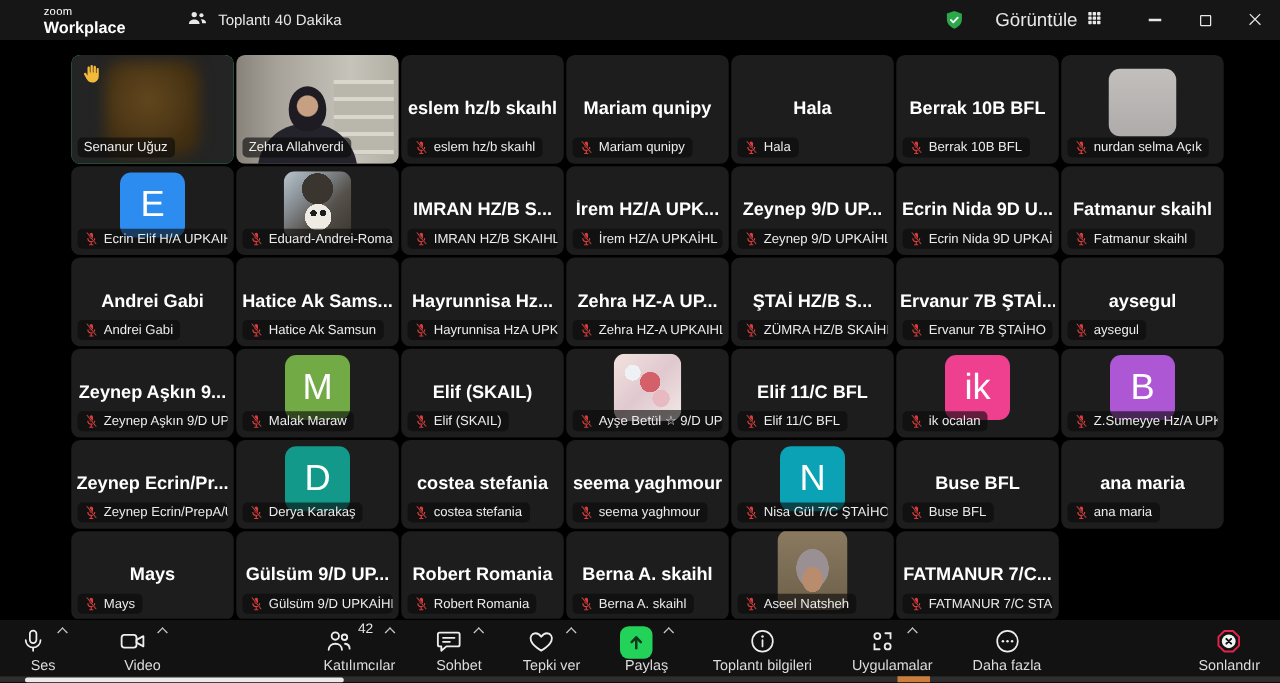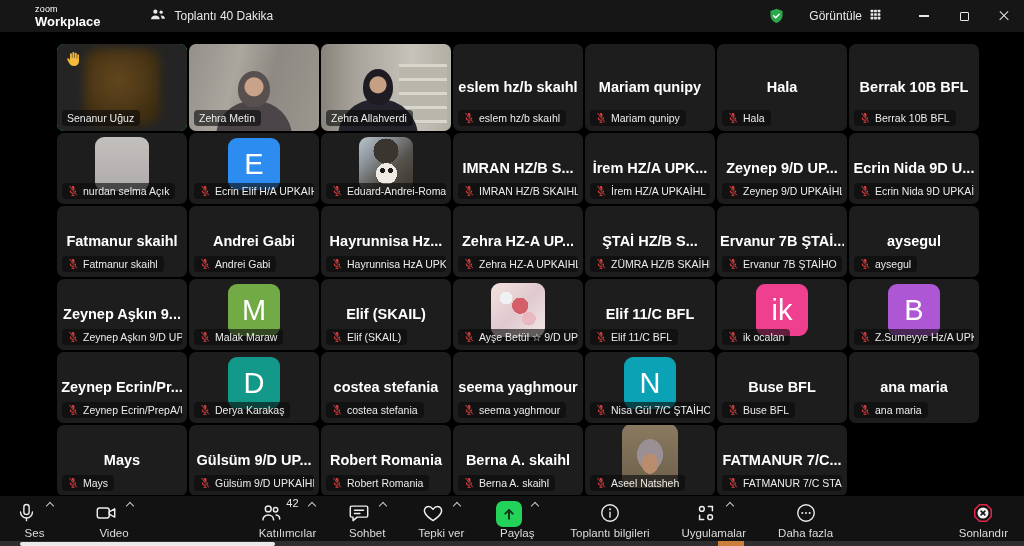--- a/index.html
+++ b/index.html
@@ -7,21 +7,21 @@
   body { display:flex; flex-direction:column; color:#eee; }
 
   
   .titlebar { height:32px; flex:0 0 32px; background:#161616; display:flex; align-items:center;padding-left:15px; }
   .brand { margin-left:20px; line-height:1; }
   .brand .b1 { display:block; font-size:9px; color:#fff; letter-spacing:.2px; }
   .brand .b2 { display:block; font-size:13px; color:#fff; font-weight:700; margin-top:1px; }
   .meeting { display:flex; align-items:center; gap:8px; margin-left:48px; font-size:12px; color:#e8e8e8; }
   .tb-spacer { flex:1; }
   .security { display:flex; align-items:center; margin-right:16px; }
-  .viewbtn { display:flex; align-items:center; gap:7px; font-size:12px; color:#e8e8e8; background:none; border:none; cursor:pointer; font-family:inherit; padding:4px 8px; }
+  .viewbtn { display:flex; align-items:center; gap:7px; font-size:15px; color:#e8e8e8; background:none; border:none; cursor:pointer; font-family:inherit; padding:4px 8px; }
   .winbtns { display:flex; height:100%; margin-left:14px; }
   .winbtn { width:40px; height:100%; background:none; border:none; display:flex; align-items:center; justify-content:center; cursor:pointer; }
   .glyph-min { width:10px; height:1.3px; background:#e8e8e8; display:block; }
   .glyph-restore { width:9px; height:9px; border:1.2px solid #e8e8e8; display:block; border-radius:1px; }
   .glyph-close { position:relative; width:12px; height:12px; display:block; }
   .glyph-close::before,.glyph-close::after { content:""; position:absolute; left:0; top:5.4px; width:12px; height:1.3px; background:#e8e8e8; }
   .glyph-close::before { transform:rotate(45deg); } .glyph-close::after { transform:rotate(-45deg); }
 
   
   .main { flex:1 1 auto; position:relative; background:#000; overflow:hidden; }
@@ -140,26 +140,20 @@
       <div class="tile active">
         <div class="video v-senanur"></div>
         <span class="hand"><svg width="18" height="18" viewBox="0 0 24 24" fill="#f2b93b">
             <path d="M8 12V5.6c0-.72.55-1.3 1.25-1.3.7 0 1.25.58 1.25 1.3v5h.7V3.9c0-.72.55-1.3 1.25-1.3s1.25.58 1.25 1.3v6.7h.7V4.8c0-.72.55-1.3 1.25-1.3S17 4.08 17 4.8v6.5h.7V7c0-.66.5-1.2 1.15-1.2.64 0 1.15.54 1.15 1.2v7.6c0 3.9-2.9 6.8-6.8 6.8-3.2 0-4.9-1.6-6.3-4.1l-2.5-4.4c-.34-.6-.18-1.35.38-1.73.58-.4 1.4-.26 1.83.3L8 14z"></path>
           </svg></span>
         <div class="nlabel">
           <span>Senanur Uğuz</span>
         </div>
       </div>
       <div class="tile">
-        <div class="video v-zehra-metin"></div>
-        <div class="nlabel">
-          <span>Zehra Metin</span>
-        </div>
-      </div>
-      <div class="tile">
         <div class="video v-zehra-allahverdi"></div>
         <div class="nlabel">
           <span>Zehra Allahverdi</span>
         </div>
       </div>
       <div class="tile">
         <div class="big-name">eslem hz/b skaıhl</div>
         <div class="nlabel">
           <span class="micoff">
             <svg width="12" height="12" viewBox="0 0 24 24">
@@ -383,20 +377,38 @@
                 <rect x="9.2" y="2.2" width="5.6" height="10.5" rx="2.8"></rect>
                 <path d="M5.6 11a6.4 6.4 0 0 0 12.8 0h-1.9a4.5 4.5 0 0 1-9 0z"></path>
                 <rect x="11" y="17.6" width="2" height="3.6"></rect>
                 <rect x="8.5" y="20.6" width="7" height="1.6" rx=".8"></rect>
               </g>
               <line x1="5" y1="2" x2="19.8" y2="20.5" stroke="#232323" stroke-width="3.2"></line>
               <line x1="5" y1="2" x2="19.8" y2="20.5" stroke="#e03a3a" stroke-width="1.5"></line>
             </svg>
           </span>
           <span>Andrei Gabi</span>
+        </div>
+      </div>
+      <div class="tile">
+        <div class="big-name">Hatice Ak Sams...</div>
+        <div class="nlabel">
+          <span class="micoff">
+            <svg width="12" height="12" viewBox="0 0 24 24">
+              <g fill="#e03a3a">
+                <rect x="9.2" y="2.2" width="5.6" height="10.5" rx="2.8"></rect>
+                <path d="M5.6 11a6.4 6.4 0 0 0 12.8 0h-1.9a4.5 4.5 0 0 1-9 0z"></path>
+                <rect x="11" y="17.6" width="2" height="3.6"></rect>
+                <rect x="8.5" y="20.6" width="7" height="1.6" rx=".8"></rect>
+              </g>
+              <line x1="5" y1="2" x2="19.8" y2="20.5" stroke="#232323" stroke-width="3.2"></line>
+              <line x1="5" y1="2" x2="19.8" y2="20.5" stroke="#e03a3a" stroke-width="1.5"></line>
+            </svg>
+          </span>
+          <span>Hatice Ak Samsun</span>
         </div>
       </div>
       <div class="tile">
         <div class="big-name">Hayrunnisa Hz...</div>
         <div class="nlabel">
           <span class="micoff">
             <svg width="12" height="12" viewBox="0 0 24 24">
               <g fill="#e03a3a">
                 <rect x="9.2" y="2.2" width="5.6" height="10.5" rx="2.8"></rect>
                 <path d="M5.6 11a6.4 6.4 0 0 0 12.8 0h-1.9a4.5 4.5 0 0 1-9 0z"></path>

